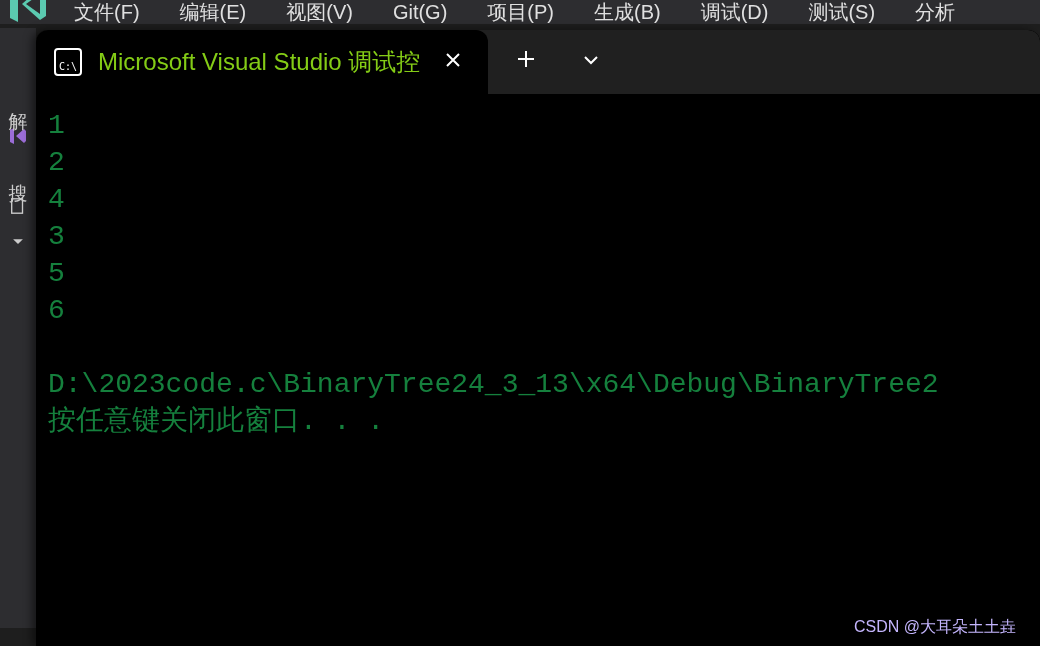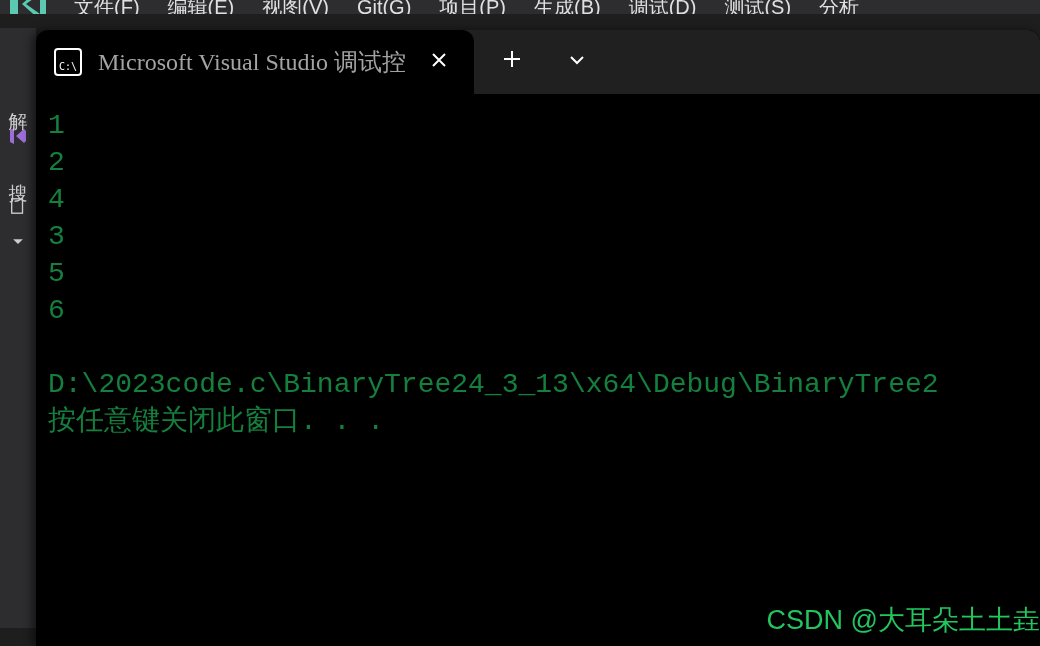--- a/index.html
+++ b/index.html
@@ -10,25 +10,25 @@
     body {
       width: 1040px;
       height: 646px;
       background: #1e1e1e;
       font-family: "Segoe UI", "Microsoft YaHei", sans-serif;
       color: #cccccc;
       overflow: hidden;
       position: relative;
     }
     .menu-bar {
-      height: 14px;
+      height: 24px;
       display: flex;
       align-items: center;
       padding-left: 60px;
-      gap: 0;
+      gap: 12px;
       background: #2d2d30;
       color: #e0e0e0;
       font-size: 20px;
       position: relative;
       overflow: hidden;
     }
     .vs-logo {
       position: absolute;
       left: 4px;
       top: -20px;
@@ -104,25 +104,24 @@
       border-radius: 4px;
       display: flex;
       align-items: flex-end;
       justify-content: flex-start;
       padding: 2px 3px;
       font-size: 10px;
       color: #ffffff;
       font-family: monospace;
     }
     .tab-title {
-      color: #a3a3a3;
+      color: #84cc16;
       font-size: 24px;
       white-space: nowrap;
       overflow: hidden;
-      font-family: Liberation Serif, serif;
     }
     .tab-close {
       color: #ffffff;
       font-size: 20px;
       cursor: pointer;
       padding: 4px 8px;
       flex-shrink: 0;
     }
     .tab-controls {
       display: flex;
@@ -139,24 +138,24 @@
     .console-content {
       padding: 14px 12px;
       font-family: "Consolas", "Courier New", monospace;
       font-size: 28px;
       color: #15803d;
       line-height: 1.32;
       white-space: pre;
     }
     .watermark {
       position: absolute;
-      right: 0;
+      right: 24px;
       bottom: 8px;
-      color: #22c55e;
-      font-size: 27px;
+      color: #c4b5fd;
+      font-size: 16px;
       font-family: "Microsoft YaHei", sans-serif;
     }
     .chevron-svg {
       width: 18px;
       height: 18px;
     }
   </style>
 </head>
 <body>
 

